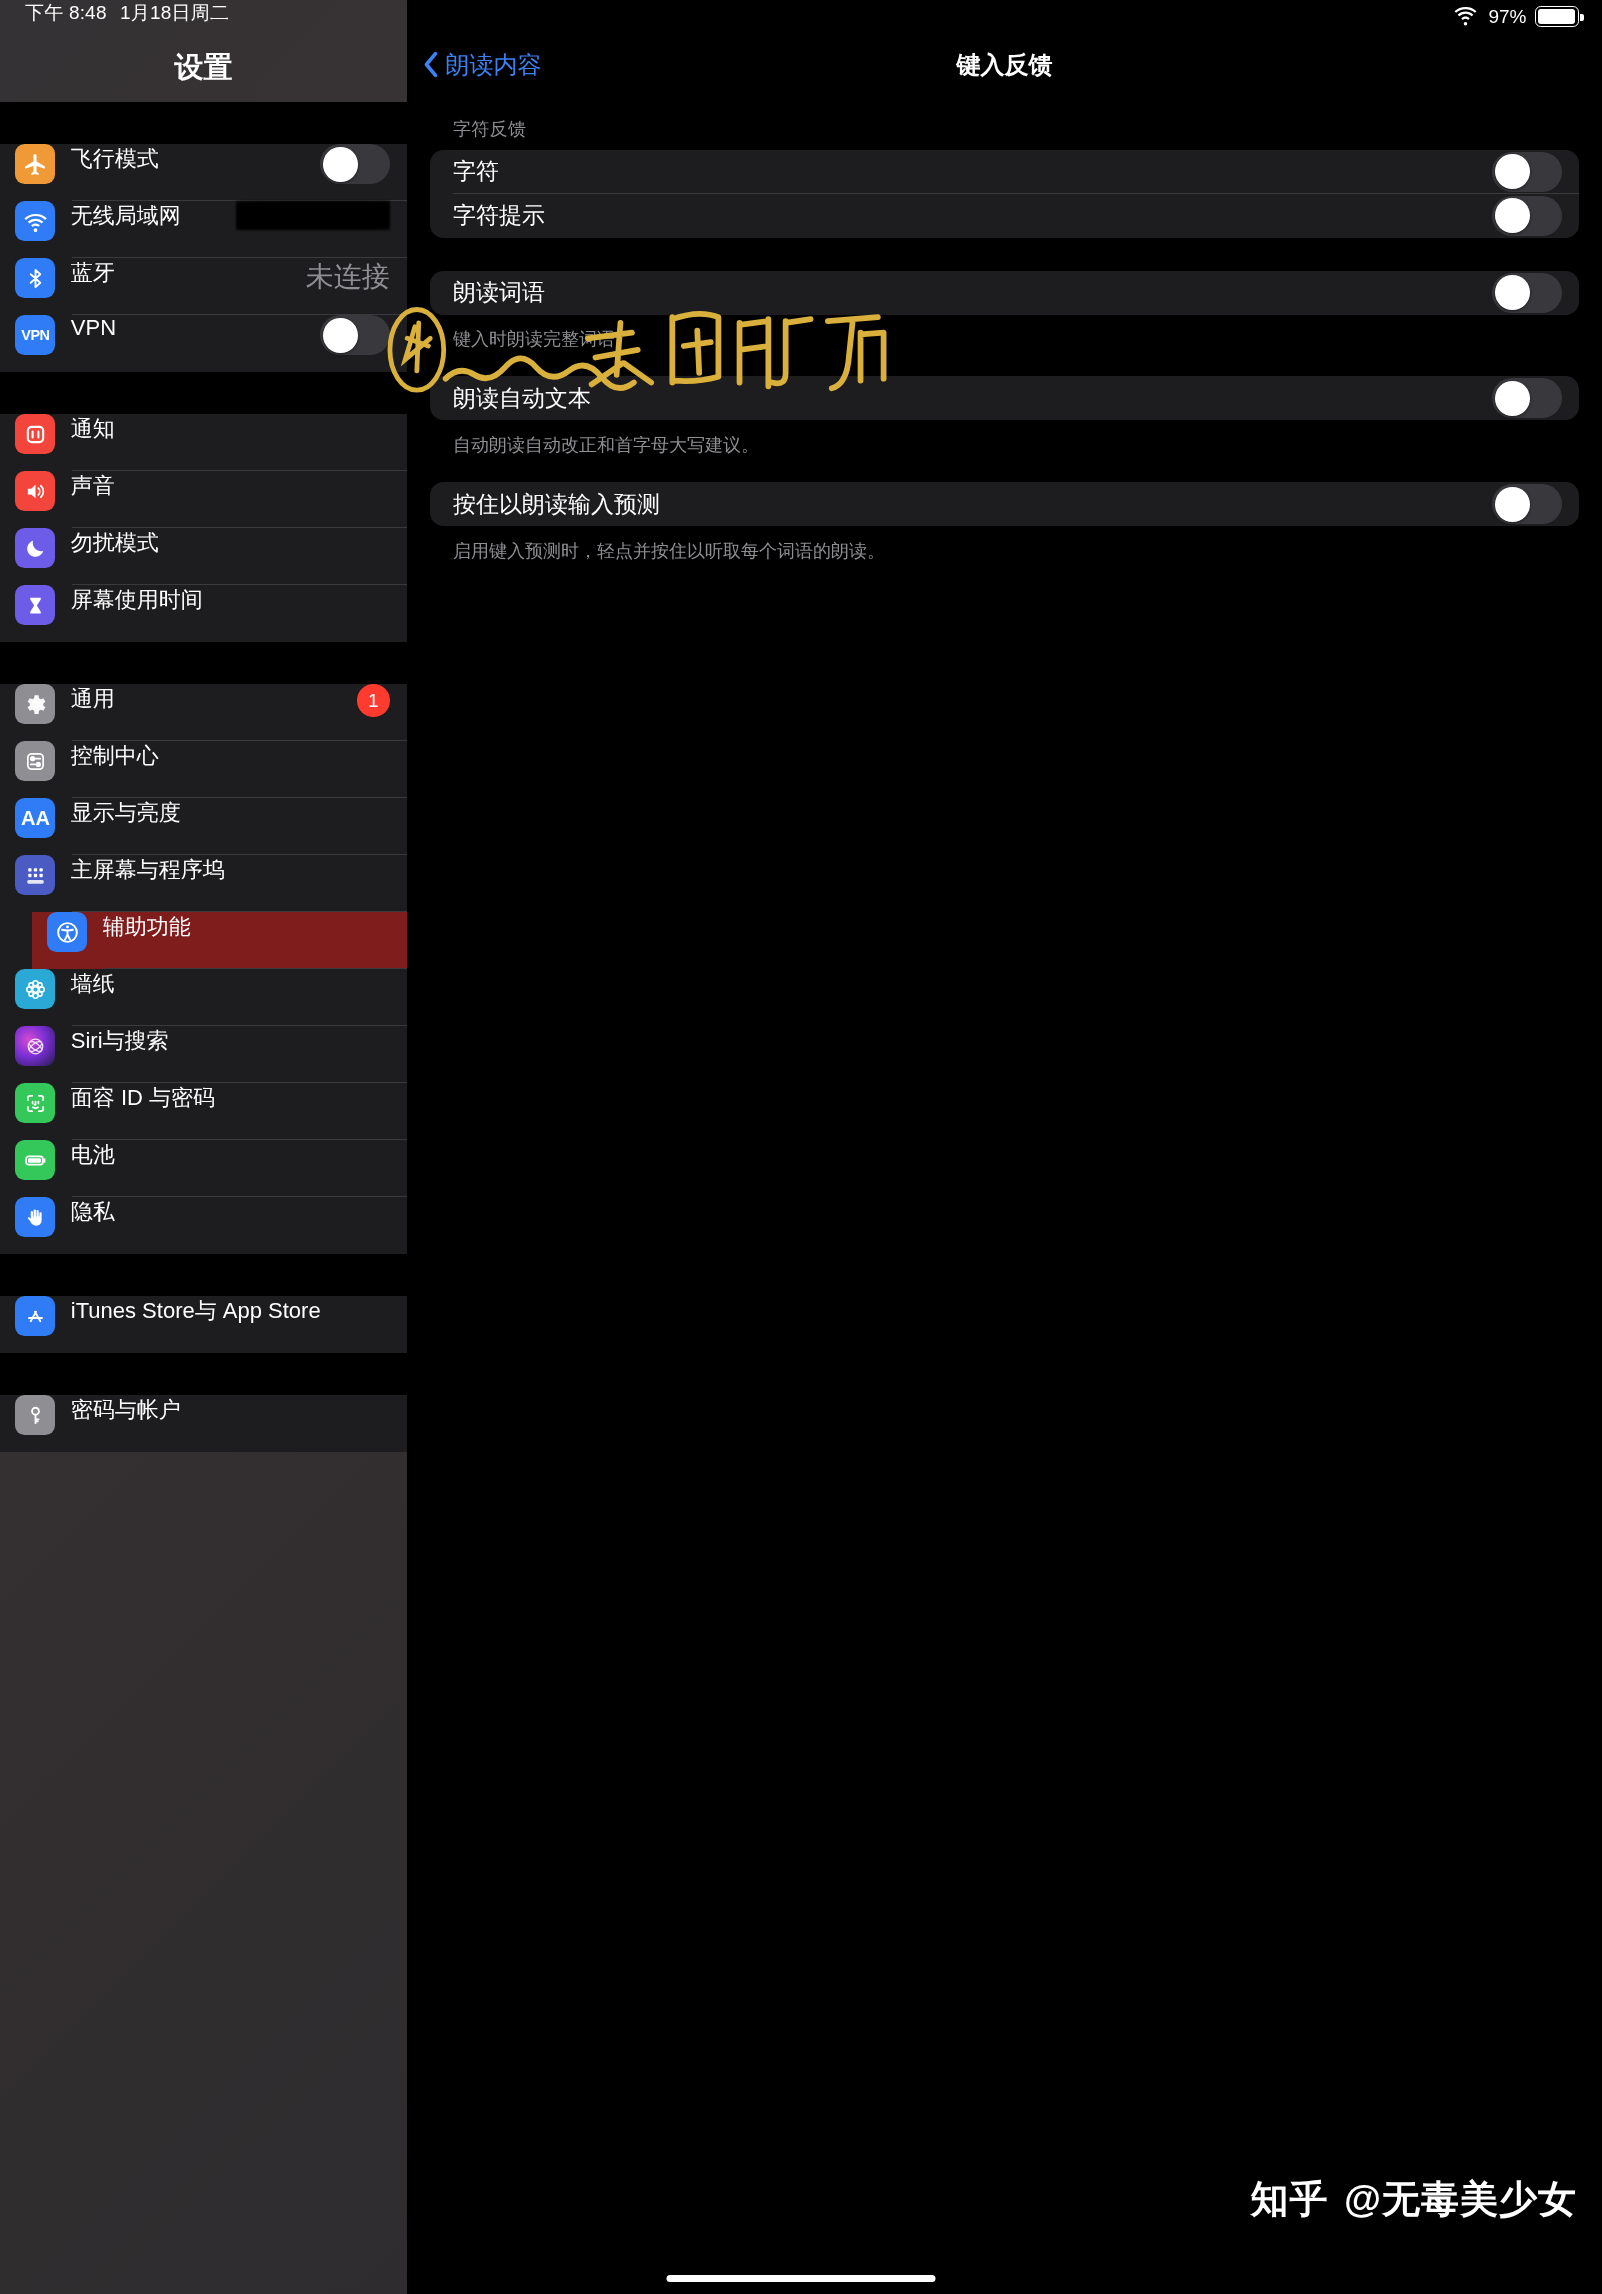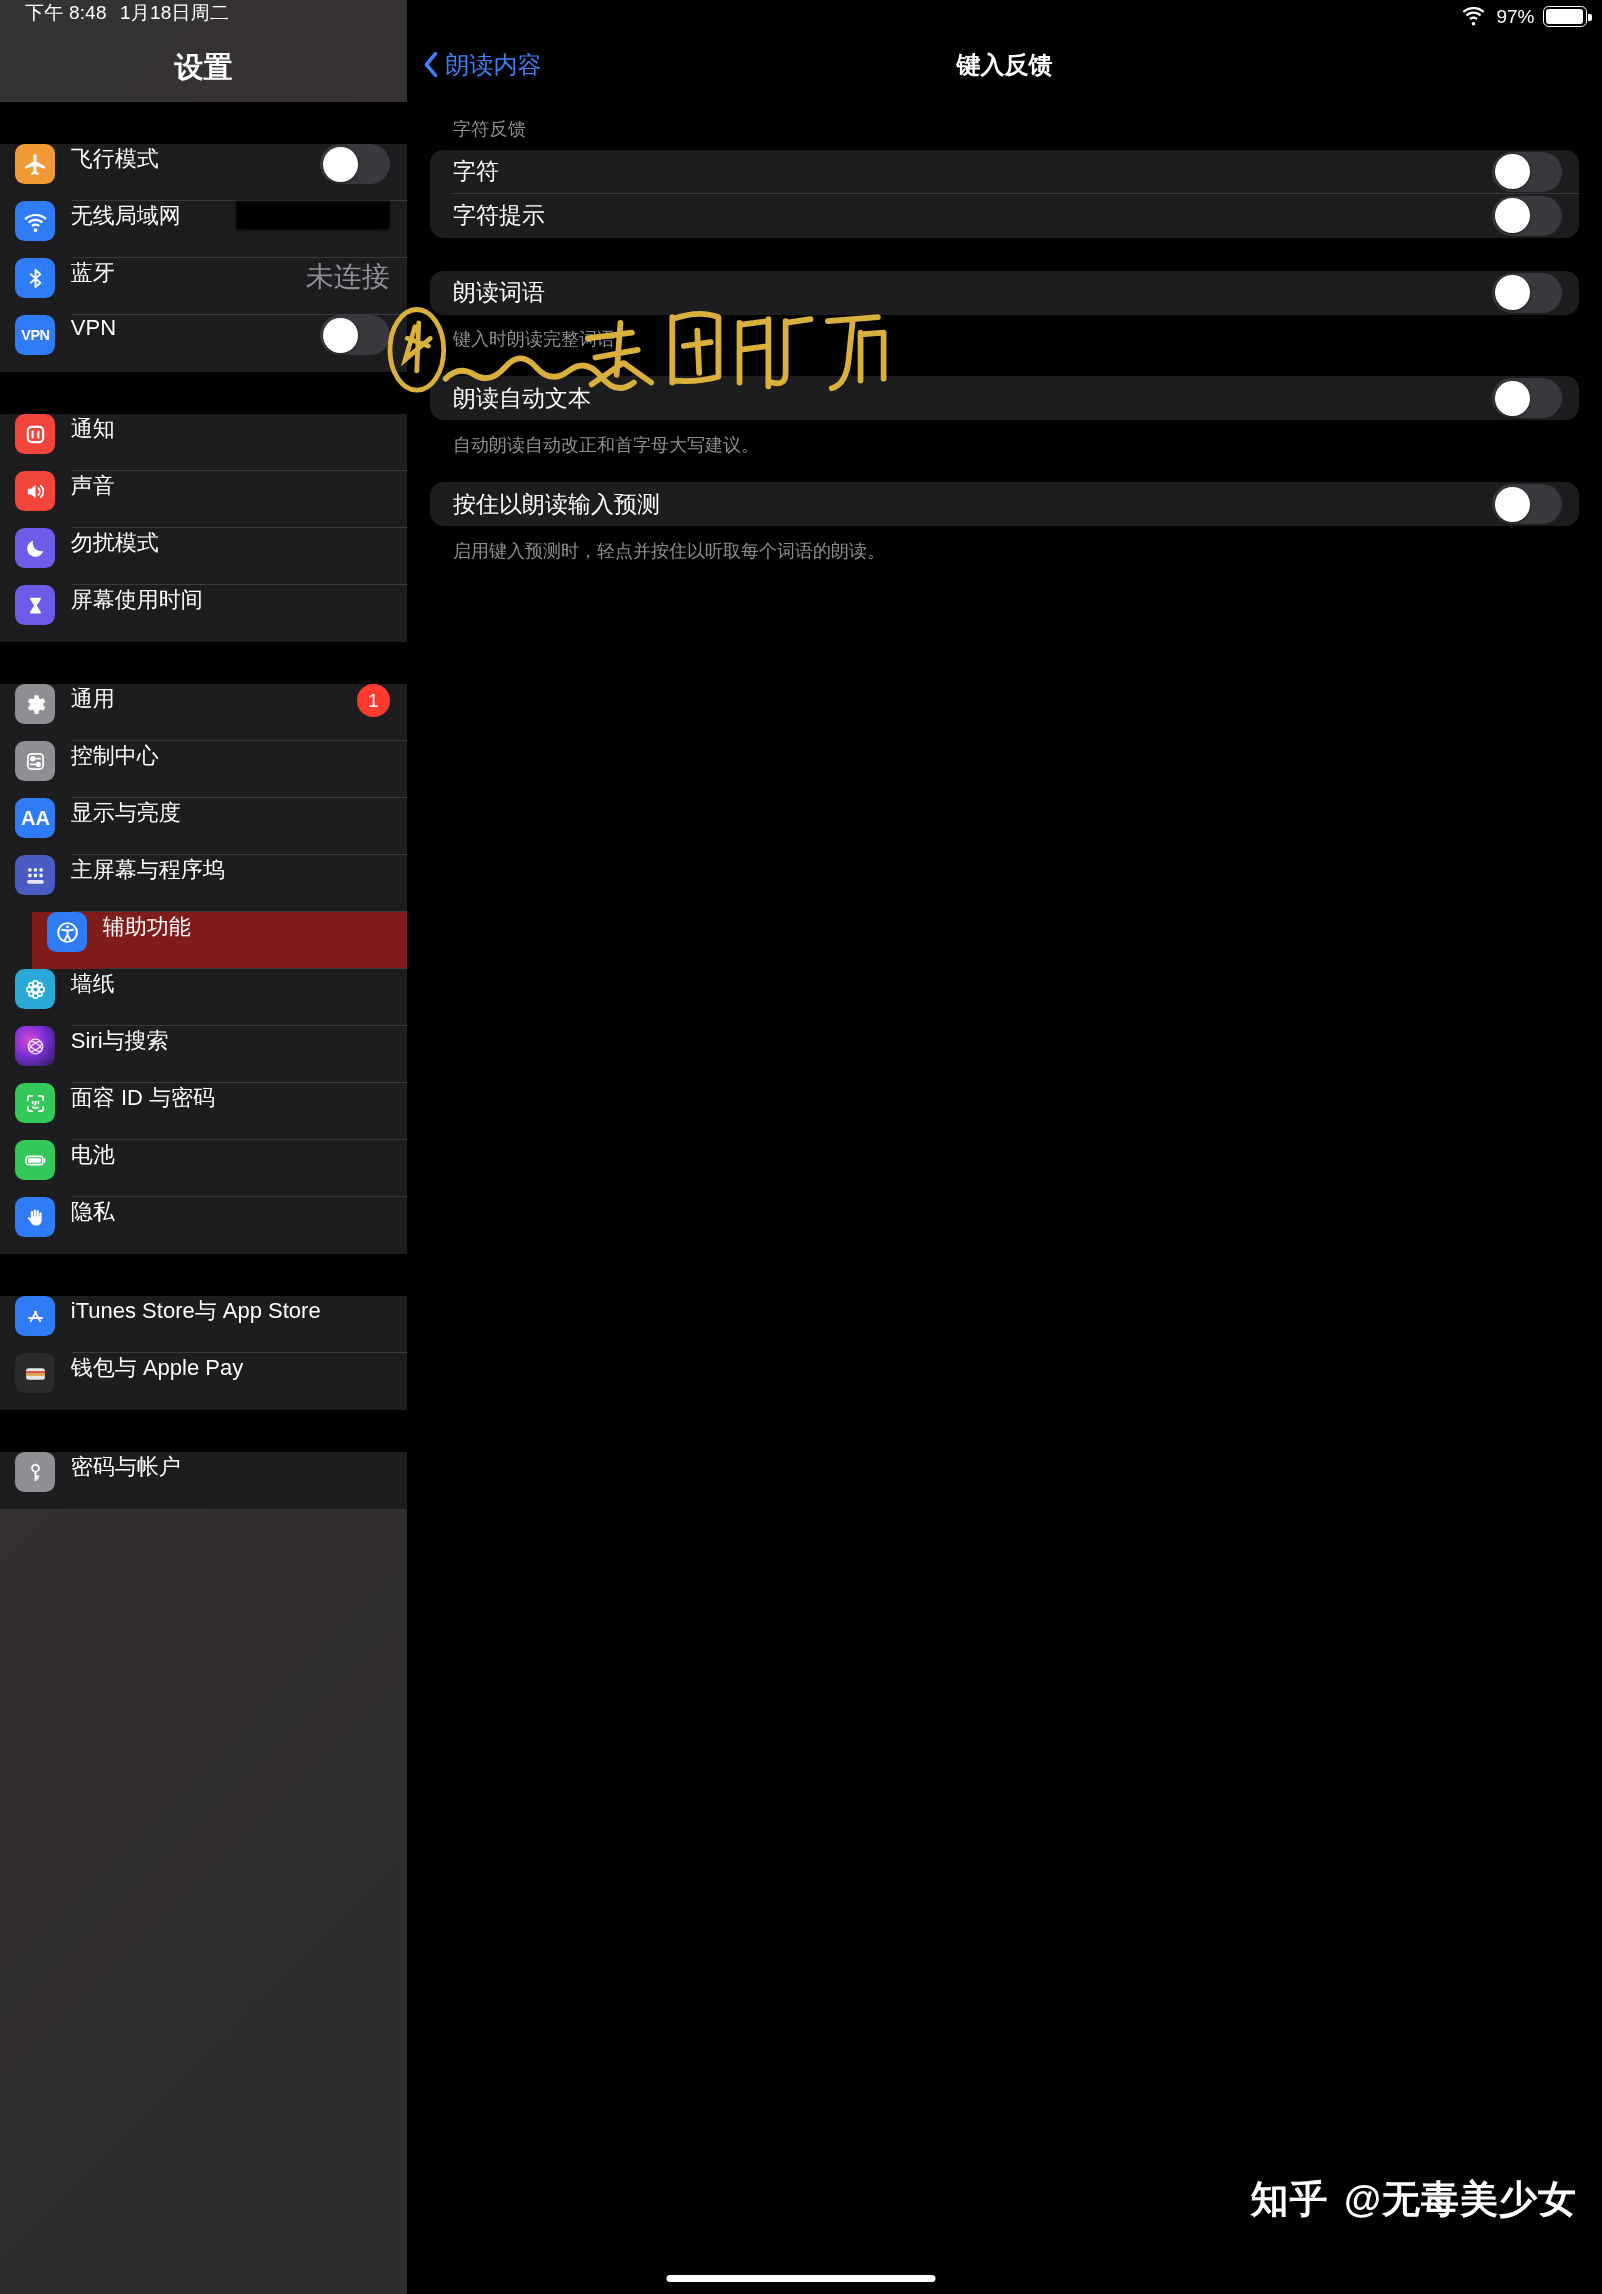--- a/index.html
+++ b/index.html
@@ -100,21 +100,21 @@
   
   #detail {
     position: relative;
     flex: 1 1 auto;
     background: #000;
     height: 2294px;
   }
   .dt-statusbar {
     height: 33px;
     display: flex; align-items: center; justify-content: flex-end;
-    padding-right: 15px;
+    padding-right: 23px;
     color: #fff; font-size: 19px;
   }
   .dt-statusbar .wifi { margin-right: 9.6px; display: flex; align-items: flex-end; }
   .dt-statusbar .pct { margin-right: 8.6px; }
   .battery {
     position: relative;
     width: 44px; height: 21px;
     border: 1.9px solid #fff; border-radius: 5.8px;
     display: flex; align-items: center;
   }
@@ -432,31 +432,20 @@
 
     <div class="sb-group">
       <div class="sb-row">
         <span class="sb-icon" style="background:#2f7cf6">
           <svg width="23" height="23" viewBox="0 0 24 24" fill="none" stroke="#fff" stroke-width="1.9" stroke-linecap="round">
               <path d="M7 17l5.6-10M17 17L11.4 7M5.2 13.6h13.6"></path>
             </svg>
         </span>
         <span class="sb-label">iTunes Store与 App Store</span>
         <span class="sep"></span>
-      </div>
-      <div class="sb-row">
-        <span class="sb-icon" style="background:#2b2b2d">
-          <svg width="25" height="25" viewBox="0 0 24 24">
-              <rect x="3" y="7" width="18" height="11" rx="2.4" fill="#e6e6e6"></rect>
-              <rect x="3" y="9.6" width="18" height="2.4" fill="#d4564a"></rect>
-              <rect x="3" y="12" width="18" height="2.2" fill="#e0a13c"></rect>
-            </svg>
-        </span>
-        <span class="sb-label">钱包与 Apple Pay</span>
-
       </div>
     </div>
 
     <div class="sb-gap"></div>
 
     <div class="sb-group">
       <div class="sb-row">
         <span class="sb-icon" style="background:#8e8e93">
           <svg width="23" height="23" viewBox="0 0 24 24" fill="#fff">
               <circle cx="12" cy="7.5" r="3.6" fill="none" stroke="#fff" stroke-width="1.9"></circle>

